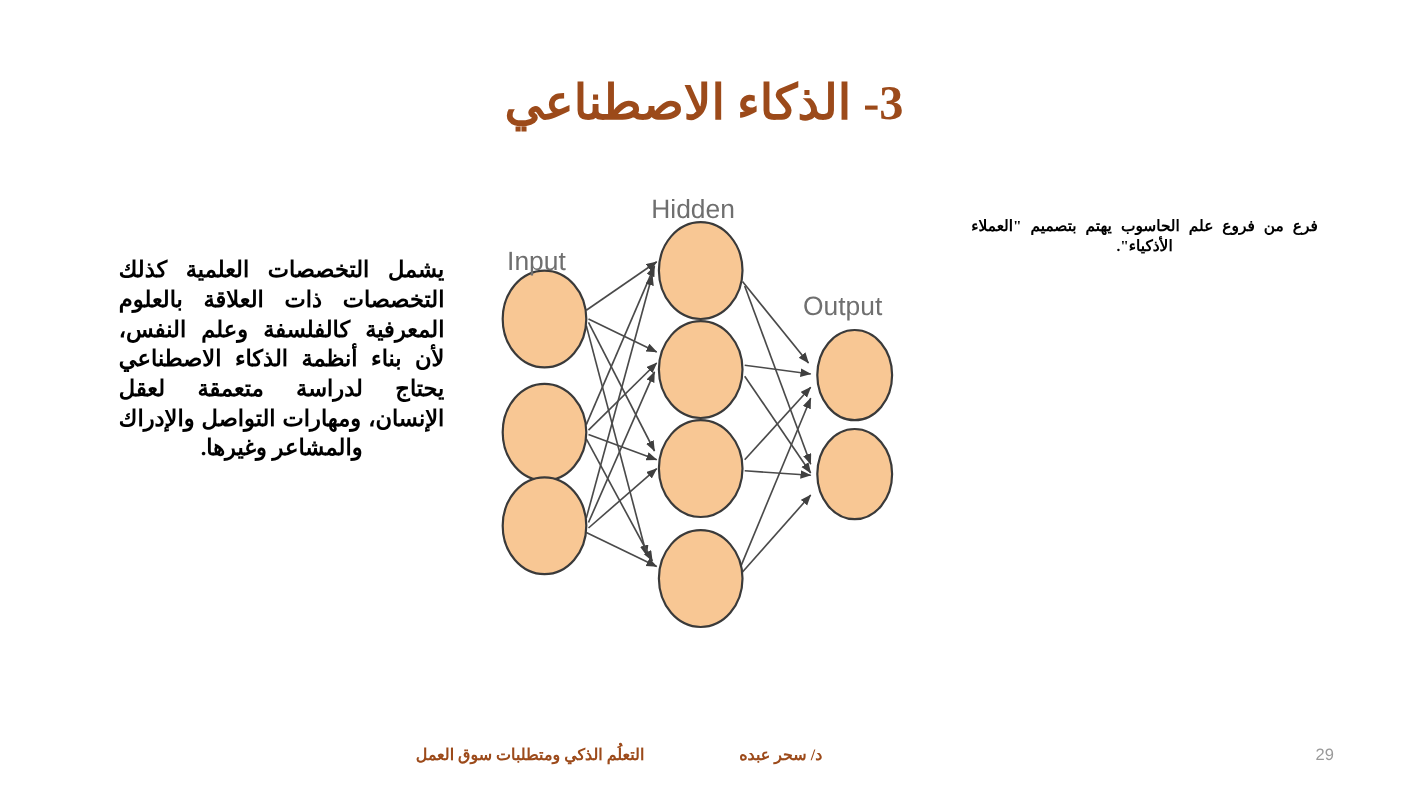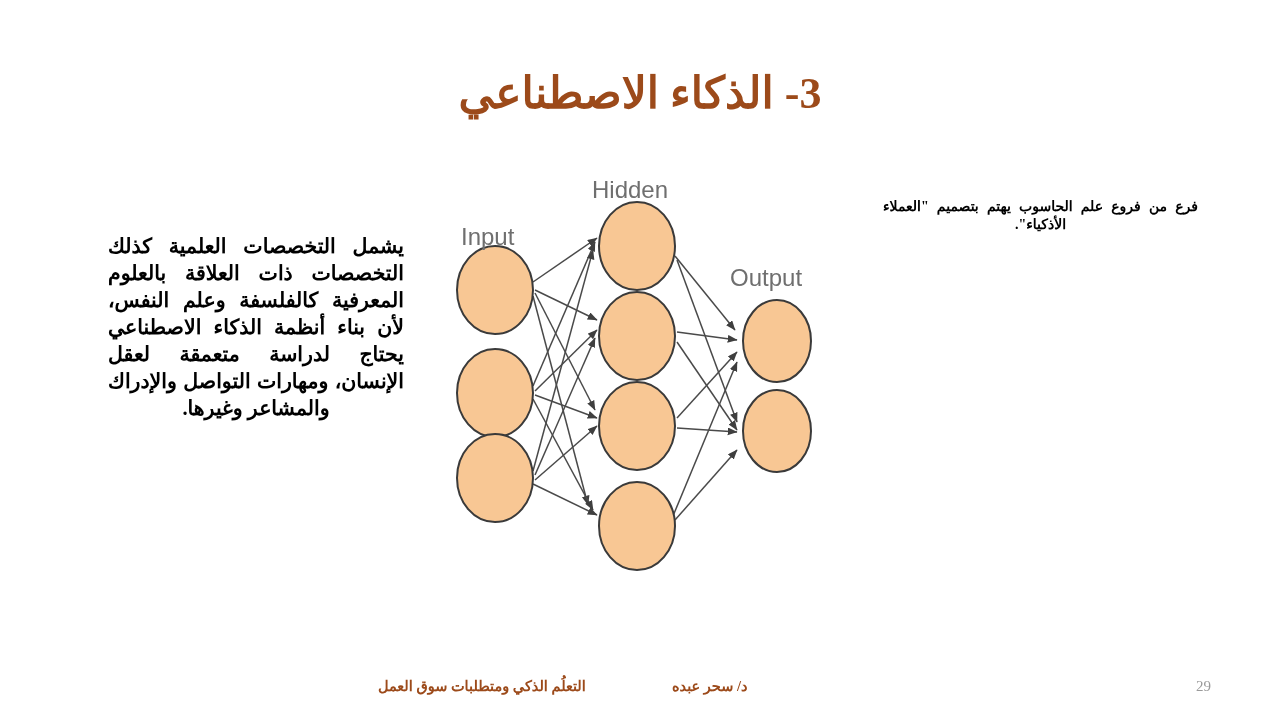--- a/index.html
+++ b/index.html
@@ -95,21 +95,21 @@
     text-align: right;
   }
   #footer-course { left: 378px; top: 678px; }
   #footer-author { left: 672px; top: 678px; }
 
   #page-number {
     position: absolute;
     left: 1196px;
     top: 678px;
     color: #9a9a9a;
-    font-family: Liberation Serif, serif;
+    font-family: Liberation Sans, sans-serif;
     font-size: 15px;
     direction: ltr;
   }
 </style>
 </head>
 <body>
 
 <div id="slide">
 
   <div id="slide-title">3- الذكاء الاصطناعي</div>

